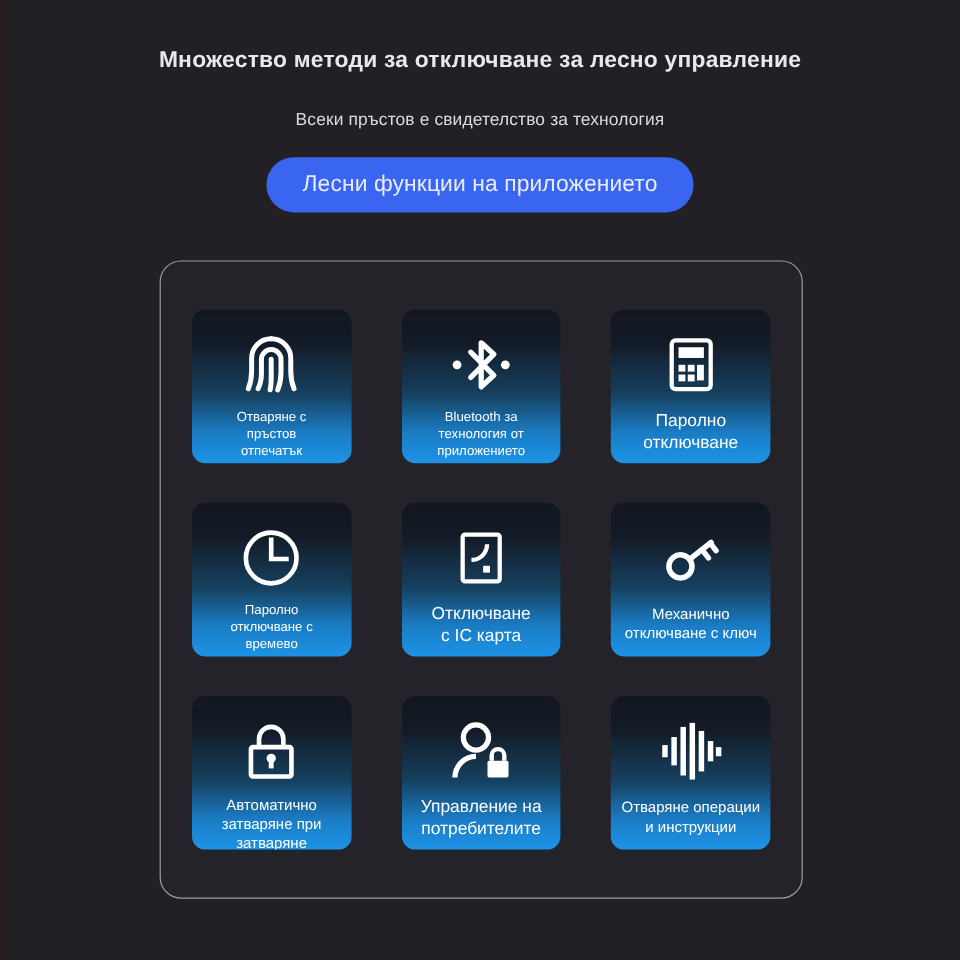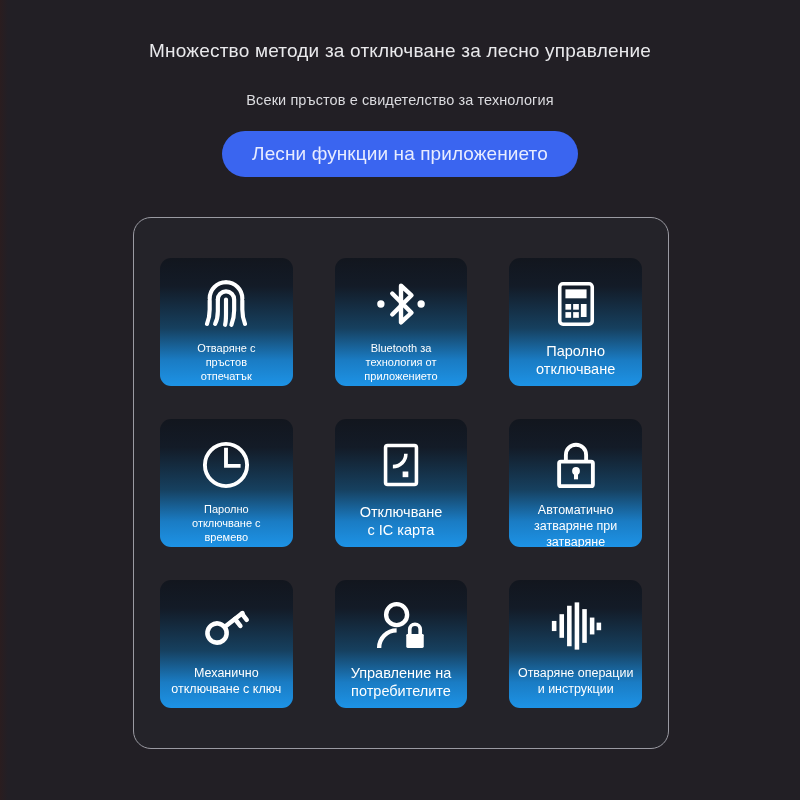--- a/index.html
+++ b/index.html
@@ -21,21 +21,21 @@
   }
 
   
   .heading-title {
     position: absolute;
     top: 40px;
     left: 0;
     width: 800px;
     text-align: center;
     font-size: 19px;
-    font-weight: 400;
+    font-weight: 700;
     color: #e9e9ec;
     letter-spacing: .2px;
   }
 
   .heading-sub {
     position: absolute;
     top: 92px;
     left: 0;
     width: 800px;
     text-align: center;
@@ -215,44 +215,44 @@
               <rect x="13" y="8" width="38" height="48" rx="2.5" stroke="#ffffff" stroke-width="4.4" fill="none"></rect>
               <path d="M22 34c9 0 16-7 16-16" stroke="#ffffff" stroke-width="4.4" fill="none"></path>
               <rect x="34" y="40" width="7" height="7" fill="#ffffff"></rect>
             </svg>
           </div>
           <div class="tile-label size-lg">Отключване
 с IC карта</div>
         </div>
         <div class="tile">
           <div class="tile-icon">
-            <svg width="54" height="54" viewBox="0 0 64 64" fill="none">
-              <rect x="12" y="28" width="40" height="29" rx="2" stroke="#ffffff" stroke-width="4.6" fill="none"></rect>
-              <path d="M20 28v-8a12 12 0 0 1 24 0v8" stroke="#ffffff" stroke-width="4.6" fill="none"></path>
-              <circle cx="32" cy="39" r="4.6" fill="#ffffff"></circle>
-              <rect x="29.6" y="39" width="4.8" height="10" fill="#ffffff"></rect>
-            </svg>
-          </div>
-          <div class="tile-label size-md">Автоматично
-затваряне при
-затваряне</div>
-        </div>
-        <div class="tile">
-          <div class="tile-icon">
             <svg width="56" height="56" viewBox="0 0 64 64" fill="none">
               <g transform="rotate(-38 32 32)">
                 <circle cx="19" cy="32" r="11" stroke="#ffffff" stroke-width="5.2" fill="none"></circle>
                 <path d="M30 32h26" stroke="#ffffff" stroke-width="5.2" stroke-linecap="round"></path>
                 <path d="M45 32v10" stroke="#ffffff" stroke-width="5.2" stroke-linecap="round"></path>
                 <path d="M55 32v9" stroke="#ffffff" stroke-width="5.2" stroke-linecap="round"></path>
               </g>
             </svg>
           </div>
           <div class="tile-label size-md">Механично
 отключване с ключ</div>
+        </div>
+        <div class="tile">
+          <div class="tile-icon">
+            <svg width="54" height="54" viewBox="0 0 64 64" fill="none">
+              <rect x="12" y="28" width="40" height="29" rx="2" stroke="#ffffff" stroke-width="4.6" fill="none"></rect>
+              <path d="M20 28v-8a12 12 0 0 1 24 0v8" stroke="#ffffff" stroke-width="4.6" fill="none"></path>
+              <circle cx="32" cy="39" r="4.6" fill="#ffffff"></circle>
+              <rect x="29.6" y="39" width="4.8" height="10" fill="#ffffff"></rect>
+            </svg>
+          </div>
+          <div class="tile-label size-md">Автоматично
+затваряне при
+затваряне</div>
         </div>
         <div class="tile">
           <div class="tile-icon">
             <svg width="56" height="56" viewBox="0 0 64 64" fill="none">
               <circle cx="27" cy="19" r="12" stroke="#ffffff" stroke-width="5" fill="none"></circle>
               <path d="M7 57c0-11 9-20 20-20" stroke="#ffffff" stroke-width="5" stroke-linecap="butt" fill="none"></path>
               <rect x="38" y="41" width="20" height="16" rx="1.6" fill="#ffffff"></rect>
               <path d="M42 41v-5a6 6 0 0 1 12 0v5" stroke="#ffffff" stroke-width="4.2" fill="none"></path>
             </svg>
           </div>

